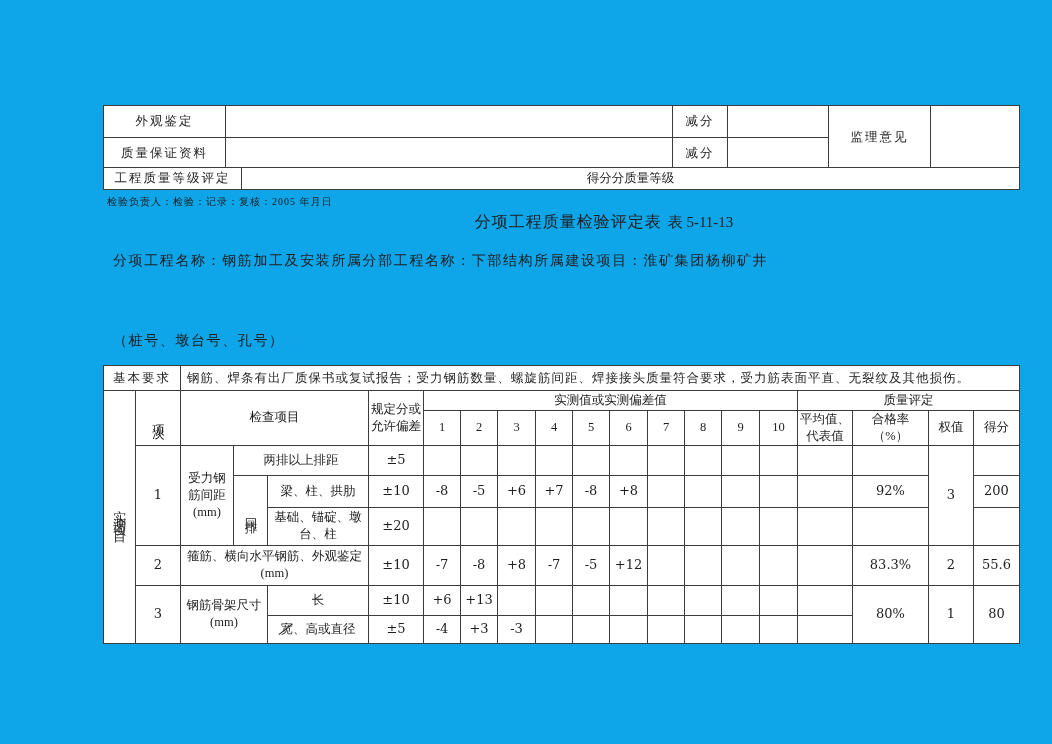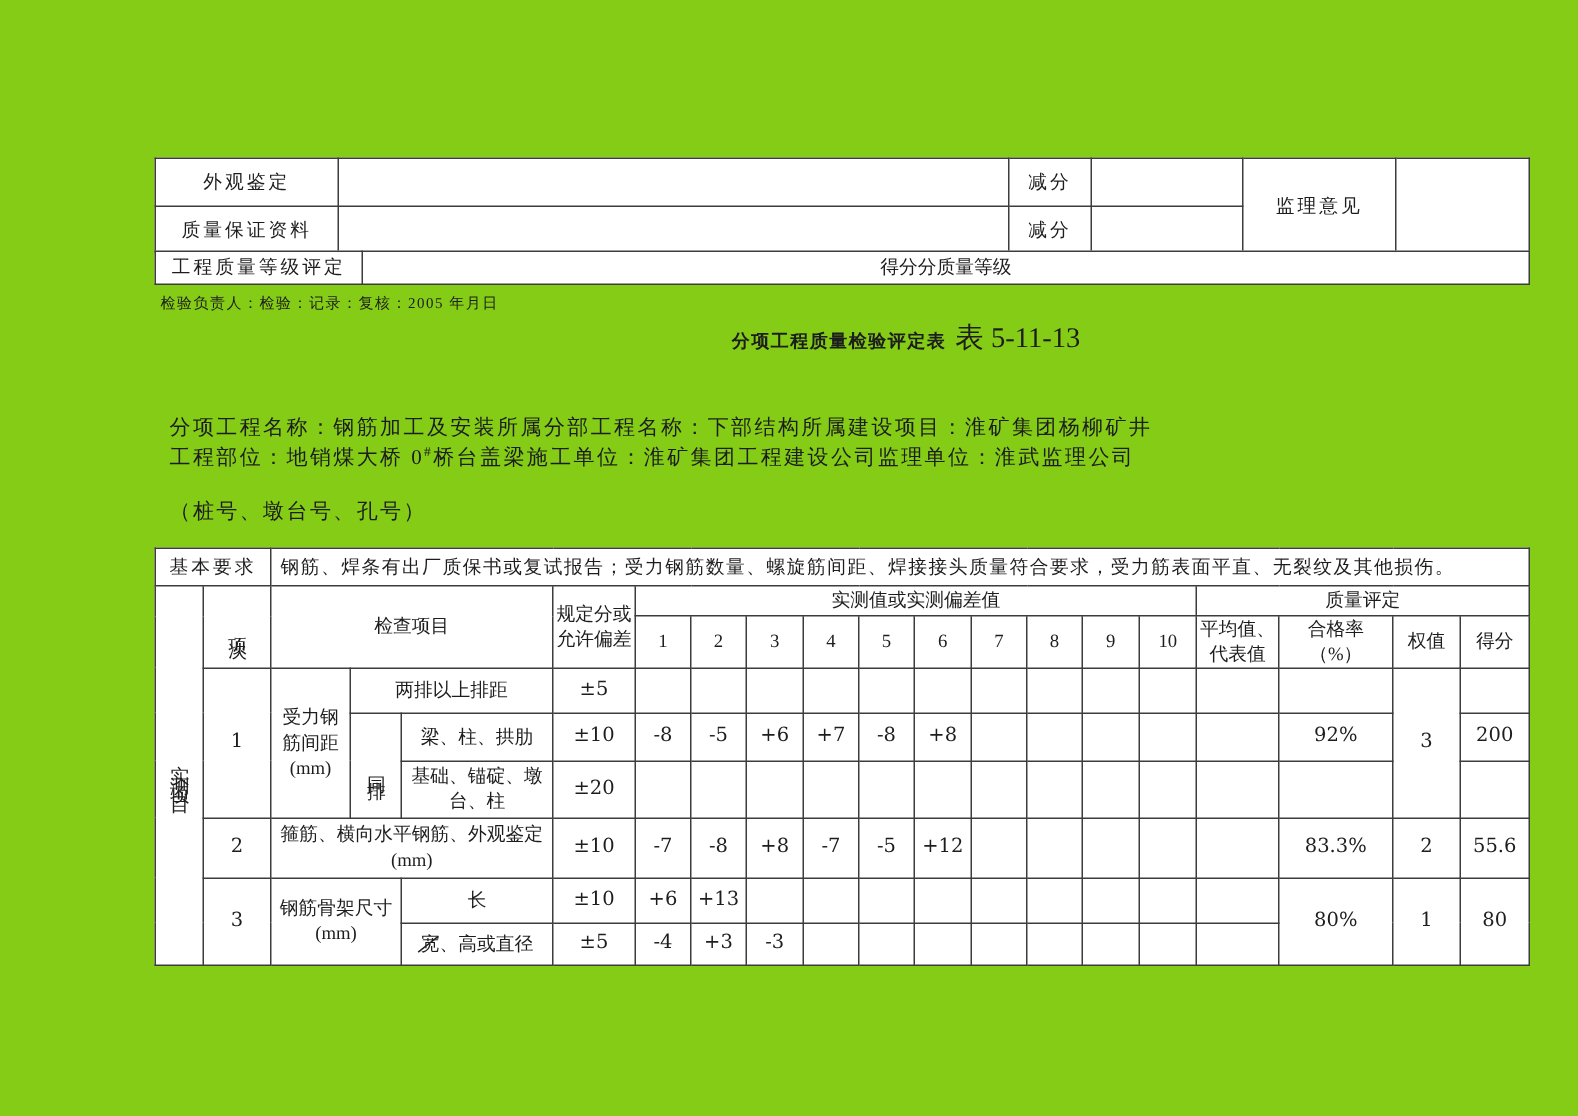--- a/index.html
+++ b/index.html
@@ -1,16 +1,16 @@
 <!DOCTYPE html>
 <html><head>
 <meta charset="utf-8">
 <style>
   html,body{margin:0;padding:0;background:#fff;}
-  .page{position:relative;width:1052px;height:744px;background:#84cc16;
+  .page{position:relative;width:1052px;height:744px;background:#0ea5e9;
         font-family:"Liberation Serif","DejaVu Serif",serif;color:#1d1d1d;overflow:hidden;}
   table{border-collapse:collapse;table-layout:fixed;background:#fff;}
   td{border:1px solid #3c3c3c;text-align:center;vertical-align:middle;
      font-size:12.5px;padding:0 2px;overflow:hidden;line-height:1.35;}
   .t-top,.t-grade,.t-main{position:absolute;left:103px;width:916px;border:1.5px solid #2a2a2a;}
   .t-top{top:105px;}
   .t-grade{top:167px;}
   .t-main{top:365px;padding-left:19px;}
   .lbl{letter-spacing:2px;}
   .left{text-align:left;padding-left:6px;letter-spacing:1px;}
@@ -18,22 +18,22 @@
   .vtext{writing-mode:vertical-rl;text-orientation:upright;letter-spacing:7px;font-size:13px;}
   .vstack{writing-mode:vertical-rl;text-orientation:upright;letter-spacing:3px;font-size:12.5px;}
   tr.sep > td{border-top:1.6px solid #222;}
   td.thickL{border-left:1.6px solid #222;}
   .strike{position:relative;display:inline-block;}
   .strike::after{content:"";position:absolute;left:-4px;top:48%;width:135%;
                  border-top:1.6px solid #222;transform:rotate(-38deg);}
   .meta-line{position:absolute;left:113px;font-size:14px;letter-spacing:1.6px;white-space:nowrap;}
   .inspector{position:absolute;left:107px;top:195px;font-size:10px;letter-spacing:1px;white-space:nowrap;}
   .title-wrap{position:absolute;left:0;right:0;top:212px;text-align:center;transform:translateX(78px);}
-  .title-main{font-size:12px;font-weight:bold;letter-spacing:1px;margin-top:48px;}
-  .title-suffix{font-size:19px;margin-left:2px;}
+  .title-main{font-size:16px;font-weight:normal;letter-spacing:1px;margin-top:48px;}
+  .title-suffix{font-size:15px;margin-left:2px;}
   sup{font-size:9px;}
 </style>
 </head>
 <body>
 
 <div class="page">
 
   <table class="t-top">
     <colgroup>
         <col style="width:122px">
@@ -74,23 +74,22 @@
   </tbody>
     </table>
 
   <div class="inspector">检验负责人：检验：记录：复核：2005 年月日</div>
 
   <div class="title-wrap">
     <span class="title-main">分项工程质量检验评定表</span>
     <span class="title-suffix">表 5-11-13</span>
   </div>
 
-  <div class="meta-line" style="top:276px">分项工程名称：钢筋加工及安装所属分部工程名称：下部结构所属建设项目：淮矿集团杨柳矿井</div>
-
-  <div class="meta-line" style="top:296px"><span>工程部位：地销煤大桥 0</span><sup>#</sup><span>桥台盖梁施工单位：淮矿集团工程建设公司监理单位：淮武监理公司</span></div>
+  <div class="meta-line" style="top:252px">分项工程名称：钢筋加工及安装所属分部工程名称：下部结构所属建设项目：淮矿集团杨柳矿井</div>
+
 
   <div class="meta-line" style="top:332px">（桩号、墩台号、孔号）</div>
 
   <table class="t-main">
     <colgroup>
       <col style="width:32px">
         <col style="width:45px">
         <col style="width:53px">
         <col style="width:34px">
         <col style="width:101px">

